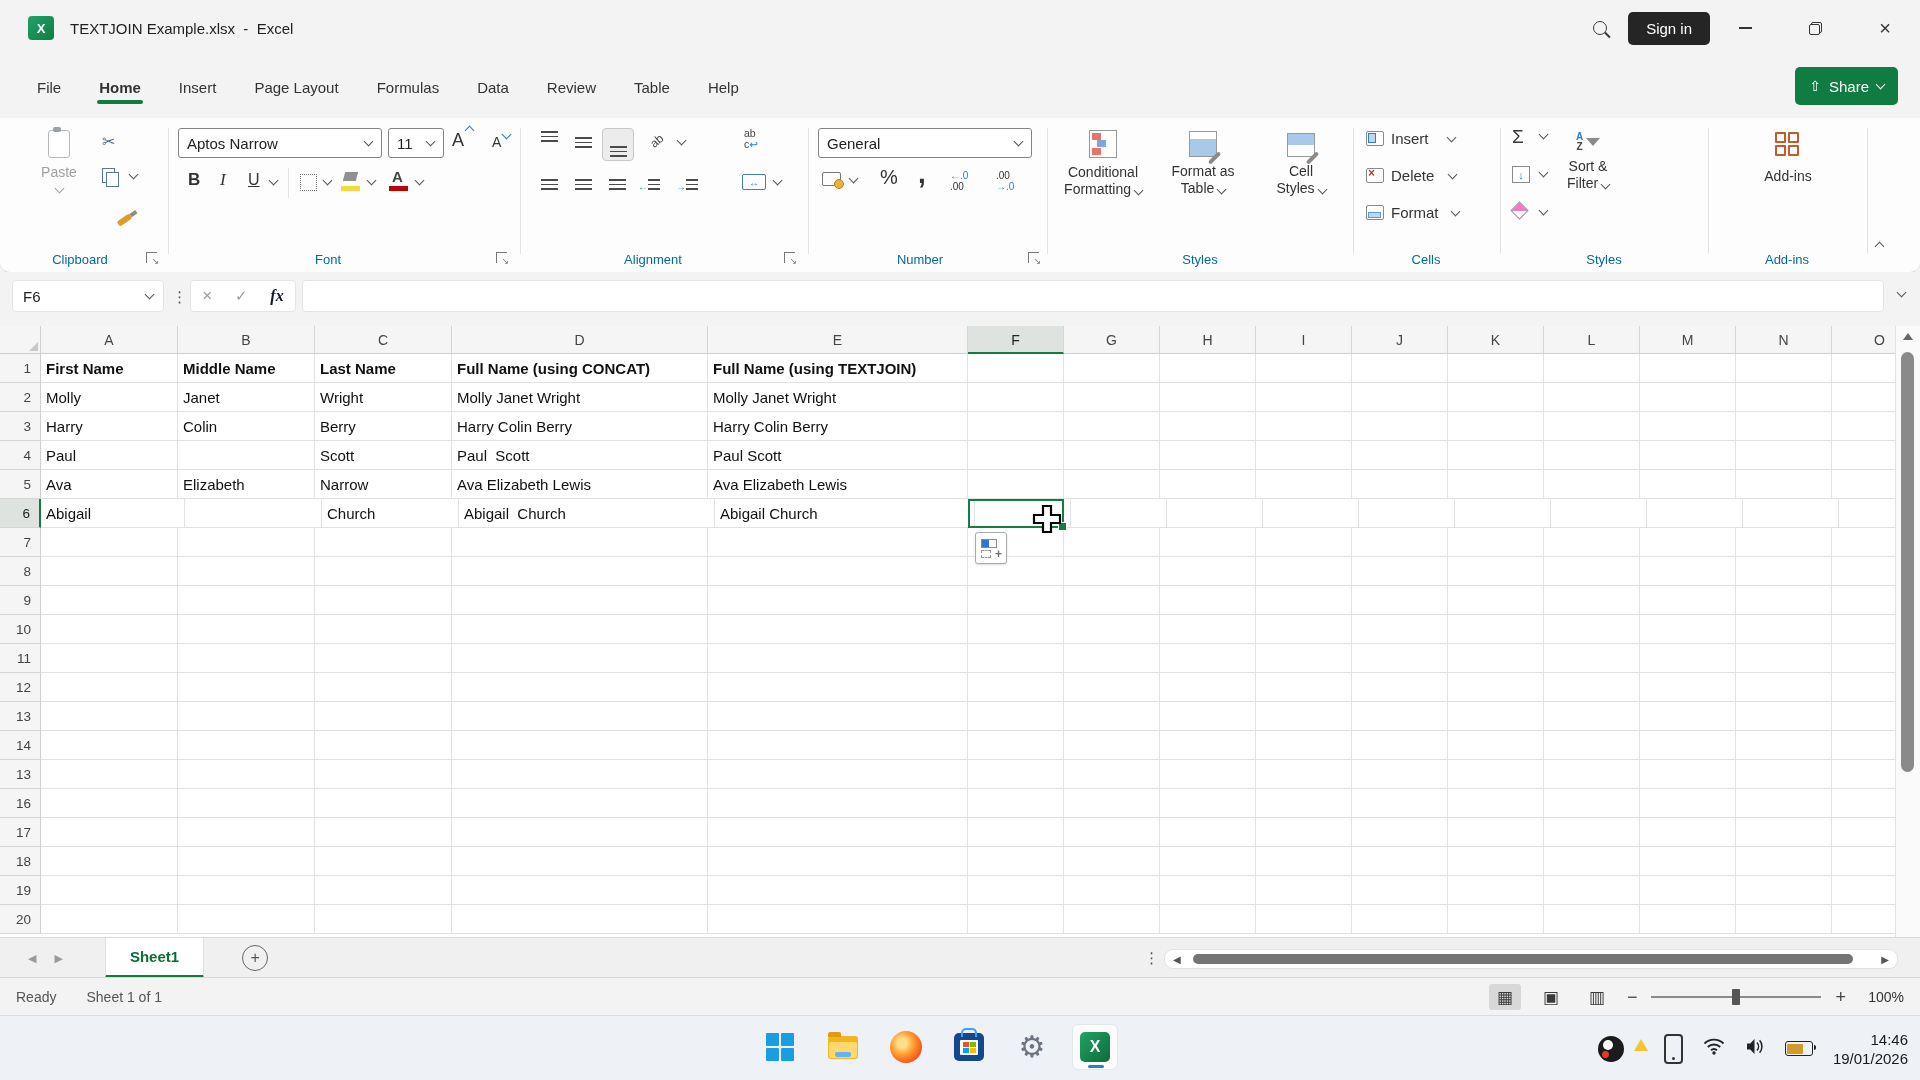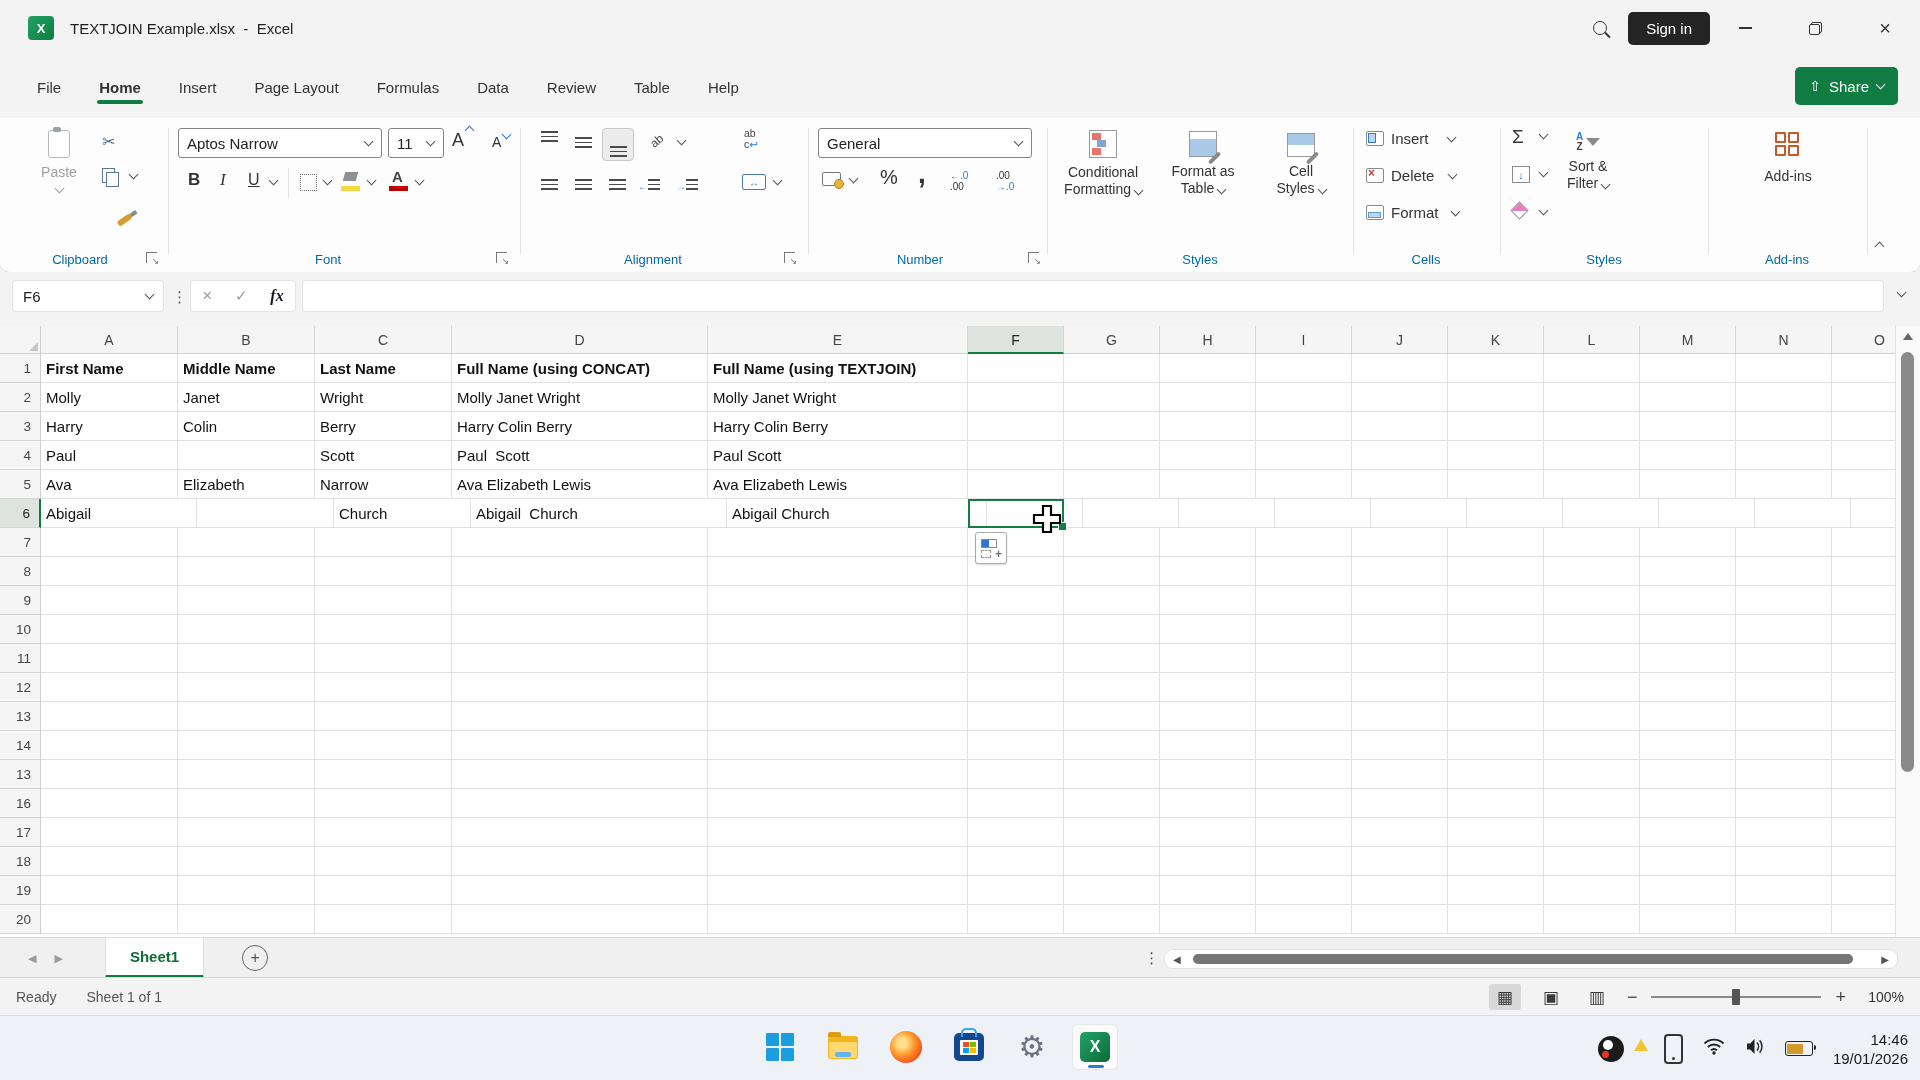--- a/index.html
+++ b/index.html
@@ -510,21 +510,21 @@
         <div class="cell" style="width: 96px;"></div>
         <div class="cell" style="width: 96px;"></div>
         <div class="cell" style="width: 96px;"></div>
         <div class="cell" style="width: 96px;"></div>
         <div class="cell" style="width: 96px;"></div>
         <div class="cell" style="width: 96px;"></div>
         <div class="cell" style="width: 96px;"></div>
       </div>
       <div class="grow">
         <div class="rh sel">6</div>
-        <div class="cell" style="width: 156px;">Abigail</div>
+        <div class="cell" style="width: 144px;">Abigail</div>
         <div class="cell" style="width: 137px;"></div>
         <div class="cell" style="width: 137px;">Church</div>
         <div class="cell" style="width: 256px;">Abigail  Church</div>
         <div class="cell" style="width: 260px;">Abigail Church</div>
         <div class="cell" style="width: 96px;"></div>
         <div class="cell" style="width: 96px;"></div>
         <div class="cell" style="width: 96px;"></div>
         <div class="cell" style="width: 96px;"></div>
         <div class="cell" style="width: 96px;"></div>
         <div class="cell" style="width: 96px;"></div>

